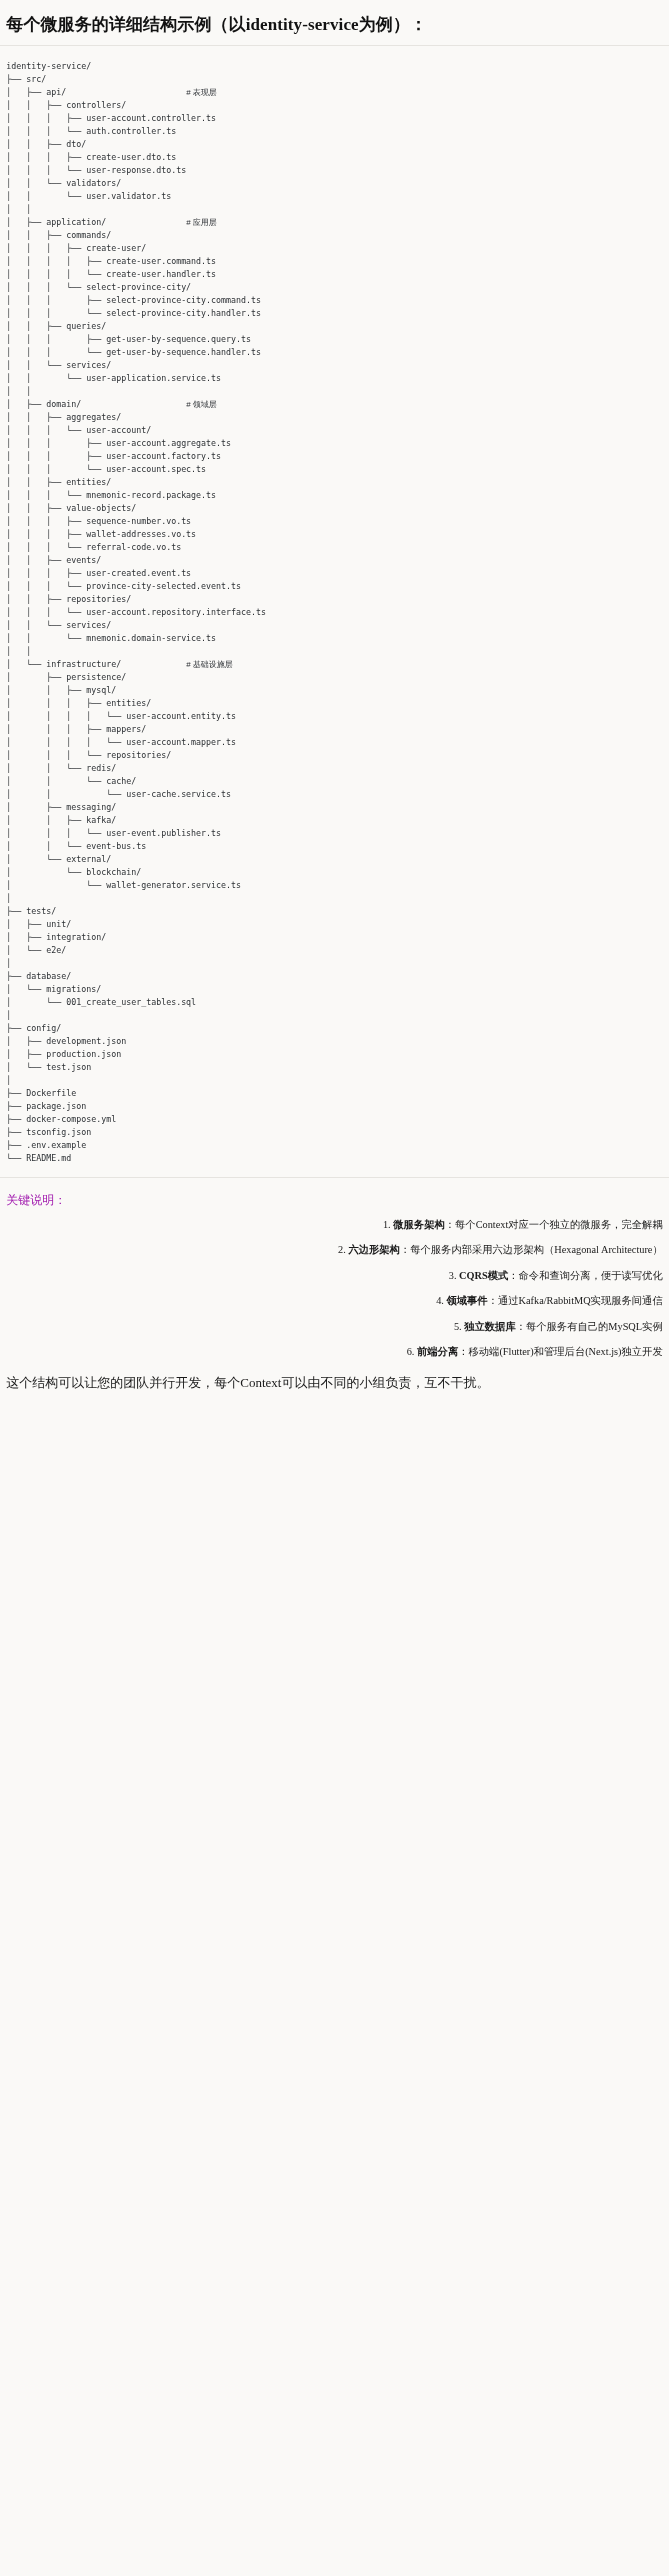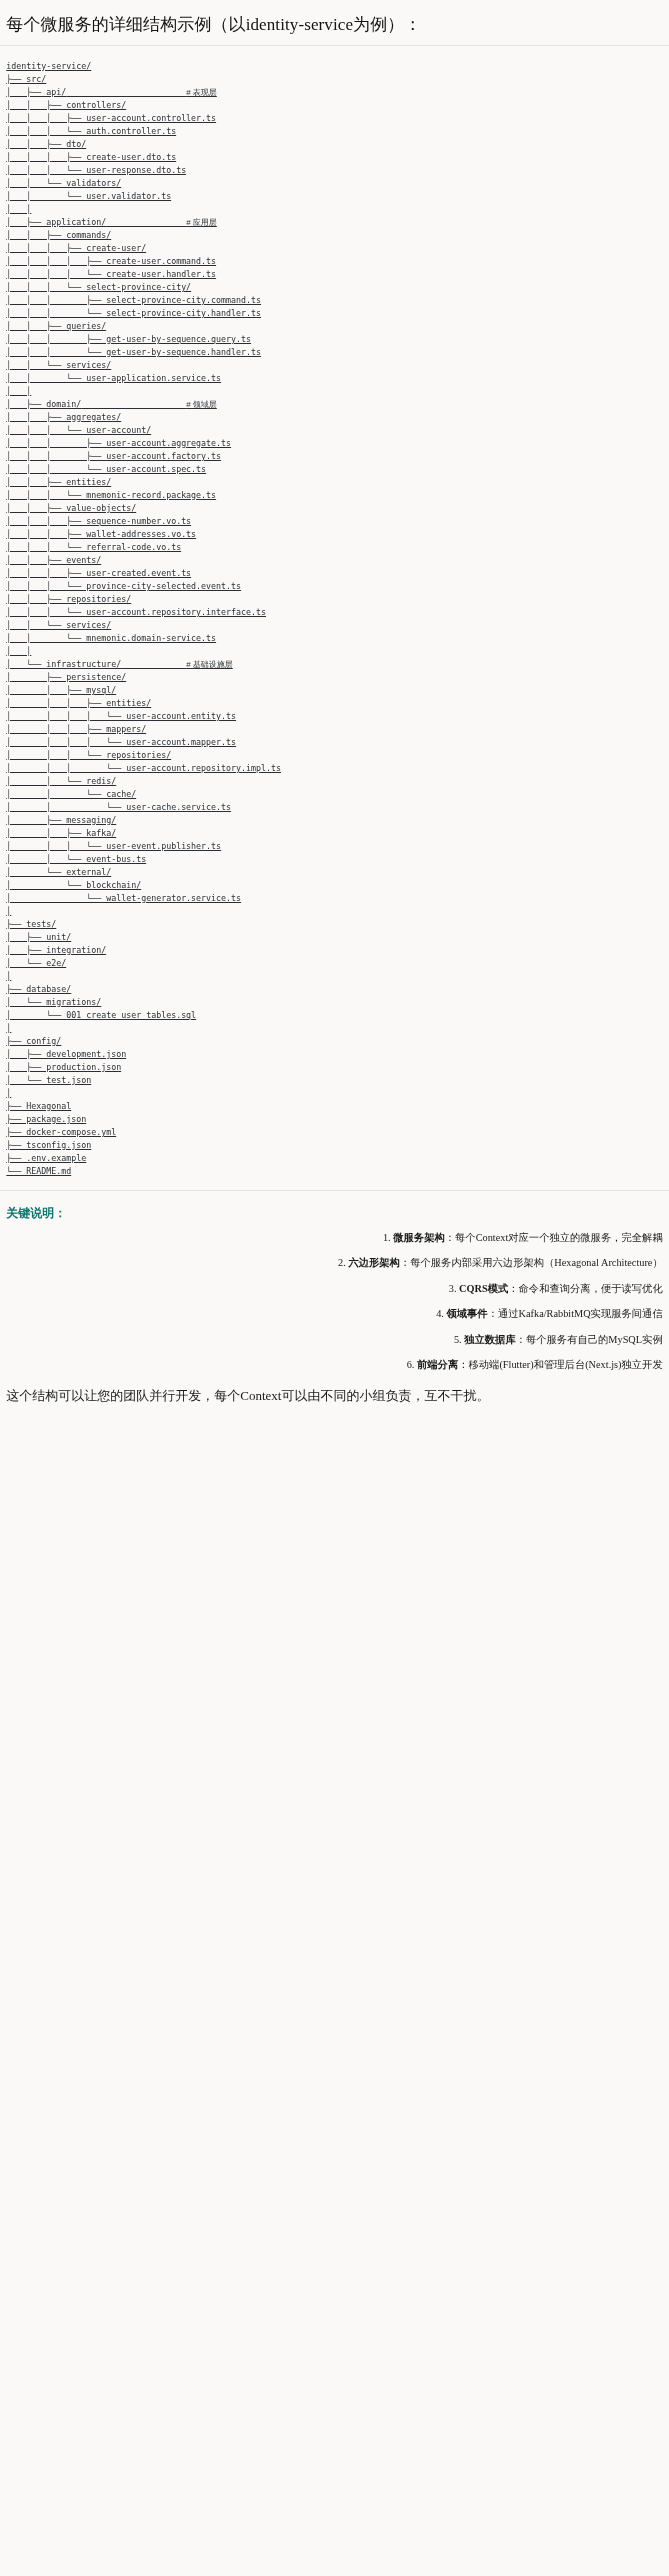--- a/index.html
+++ b/index.html
@@ -20,41 +20,40 @@
   }
 
   
   .header-block {
     padding: 13.8px 6.3px 10px 6.3px;
     border-bottom: 0.6px solid #e6e4e0;
     background: #faf9f7;
   }
   .header-title {
     font-family: "Liberation Serif", "DejaVu Serif", serif;
-    font-weight: normal;
+    font-weight: bold;
     font-size: 17px;
     line-height: 1.25;
     color: #121212;
     letter-spacing: 0.1px;
   }
 
   
   .tree-block {
     padding: 13.8px 6.3px 12.5px 6.3px;
     border-bottom: 0.6px solid #e6e4e0;
     background: #faf9f7;
   }
   .tree {
     font-family: "DejaVu Sans Mono", "Liberation Mono", monospace;
     font-size: 8.3px;
     line-height: 13px;
     color: #2b2f33;
     white-space: pre;
     margin: 0;
-    text-decoration: underline;
   }
   .tree-row {
     display: block;
     white-space: pre;
     min-height: 13px;
   }
   .tree-path {
     white-space: pre;
   }
   .tree-comment {
@@ -66,23 +65,23 @@
     font-size: 8px;
   }
 
   
   .notes-block {
     padding: 15px 6.3px 6.3px 6.3px;
     background: #faf9f7;
   }
   .notes-title {
     font-family: "Liberation Serif", "DejaVu Serif", serif;
-    font-weight: bold;
+    font-weight: normal;
     font-size: 12px;
-    color: #0f766e;
+    color: #a21caf;
     margin: 0 0 8.8px 0;
     line-height: 1.3;
   }
   .notes-list {
     margin: 0;
     padding: 0;
     list-style: none;
   }
   .note-item {
     font-family: "Liberation Serif", "DejaVu Serif", serif;
@@ -171,21 +170,20 @@
 </span><span class="tree-row"><span class="tree-path">│   │       └── mnemonic.domain-service.ts</span>
 </span><span class="tree-row"><span class="tree-path">│   │</span>
 </span><span class="tree-row"><span class="tree-path">│   └── infrastructure/</span><span>             </span><span class="tree-comment cjk-comment"># 基础设施层</span>
 </span><span class="tree-row"><span class="tree-path">│       ├── persistence/</span>
 </span><span class="tree-row"><span class="tree-path">│       │   ├── mysql/</span>
 </span><span class="tree-row"><span class="tree-path">│       │   │   ├── entities/</span>
 </span><span class="tree-row"><span class="tree-path">│       │   │   │   └── user-account.entity.ts</span>
 </span><span class="tree-row"><span class="tree-path">│       │   │   ├── mappers/</span>
 </span><span class="tree-row"><span class="tree-path">│       │   │   │   └── user-account.mapper.ts</span>
 </span><span class="tree-row"><span class="tree-path">│       │   │   └── repositories/</span>
-</span><span class="tree-row"><span class="tree-path">│       │   │       └── user-account.repository.impl.ts</span>
 </span><span class="tree-row"><span class="tree-path">│       │   └── redis/</span>
 </span><span class="tree-row"><span class="tree-path">│       │       └── cache/</span>
 </span><span class="tree-row"><span class="tree-path">│       │           └── user-cache.service.ts</span>
 </span><span class="tree-row"><span class="tree-path">│       ├── messaging/</span>
 </span><span class="tree-row"><span class="tree-path">│       │   ├── kafka/</span>
 </span><span class="tree-row"><span class="tree-path">│       │   │   └── user-event.publisher.ts</span>
 </span><span class="tree-row"><span class="tree-path">│       │   └── event-bus.ts</span>
 </span><span class="tree-row"><span class="tree-path">│       └── external/</span>
 </span><span class="tree-row"><span class="tree-path">│           └── blockchain/</span>
 </span><span class="tree-row"><span class="tree-path">│               └── wallet-generator.service.ts</span>
@@ -197,21 +195,21 @@
 </span><span class="tree-row"><span class="tree-path">│</span>
 </span><span class="tree-row"><span class="tree-path">├── database/</span>
 </span><span class="tree-row"><span class="tree-path">│   └── migrations/</span>
 </span><span class="tree-row"><span class="tree-path">│       └── 001_create_user_tables.sql</span>
 </span><span class="tree-row"><span class="tree-path">│</span>
 </span><span class="tree-row"><span class="tree-path">├── config/</span>
 </span><span class="tree-row"><span class="tree-path">│   ├── development.json</span>
 </span><span class="tree-row"><span class="tree-path">│   ├── production.json</span>
 </span><span class="tree-row"><span class="tree-path">│   └── test.json</span>
 </span><span class="tree-row"><span class="tree-path">│</span>
-</span><span class="tree-row"><span class="tree-path">├── Hexagonal</span>
+</span><span class="tree-row"><span class="tree-path">├── Dockerfile</span>
 </span><span class="tree-row"><span class="tree-path">├── package.json</span>
 </span><span class="tree-row"><span class="tree-path">├── docker-compose.yml</span>
 </span><span class="tree-row"><span class="tree-path">├── tsconfig.json</span>
 </span><span class="tree-row"><span class="tree-path">├── .env.example</span>
 </span><span class="tree-row"><span class="tree-path">└── README.md</span>
 </span></pre>
   </div>
 
   <div class="notes-block">
     <div class="notes-title">关键说明：</div>

